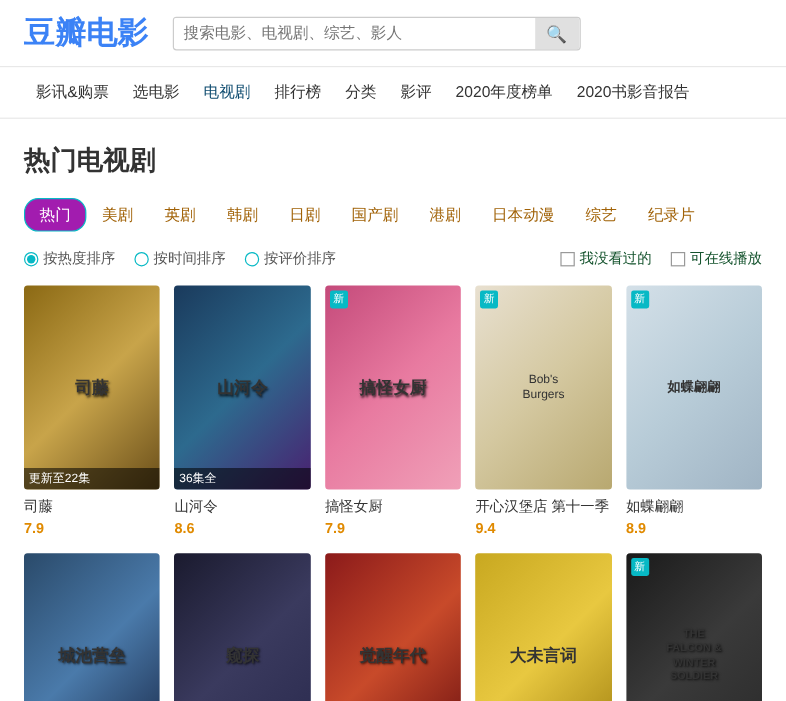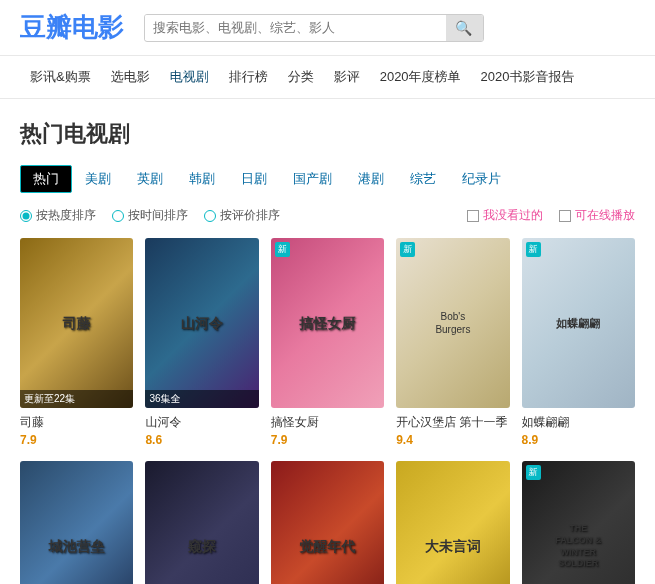--- a/index.html
+++ b/index.html
@@ -15,31 +15,31 @@
     
     .nav { display: flex; gap: 0; padding: 8px 20px; border-bottom: 1px solid #e8e8e8; }
     .nav a { color: #333; text-decoration: none; font-size: 13px; padding: 4px 10px; }
     
     
     .main { padding: 20px 20px; }
     .section-title { font-size: 22px; font-weight: bold; color: #333; margin-bottom: 16px; }
     
     
     .cat-tabs { display: flex; gap: 0; margin-bottom: 14px; align-items: center; }
-    .cat-tab { padding: 4px 12px; font-size: 13px; cursor: pointer; color: #0369a1; text-decoration: none; border: 1px solid transparent; border-radius: 2px; }
-    .cat-tab.active { background: #000000; color: #fff; border-color: #07b9c5; border-radius: 2px; }
+    .cat-tab { padding: 4px 12px; font-size: 13px; cursor: pointer; color: #a16207; text-decoration: none; border: 1px solid transparent; border-radius: 2px; }
+    .cat-tab.active { background: #a21caf; color: #fff; border-color: #07b9c5; border-radius: 12px; }
     
     
     .filter-row { display: flex; align-items: center; margin-bottom: 14px; gap: 0; }
     .radio-group { display: flex; align-items: center; gap: 16px; flex: 1; }
     .radio-item { display: flex; align-items: center; gap: 4px; cursor: pointer; font-size: 12px; color: #555; }
     .radio-dot { width: 12px; height: 12px; border-radius: 50%; border: 1.5px solid #07b9c5; display: inline-block; position: relative; }
     .radio-dot.active::after { content: ''; width: 7px; height: 7px; border-radius: 50%; background: #07b9c5; position: absolute; top: 50%; left: 50%; transform: translate(-50%, -50%); }
     .checkbox-group { display: flex; align-items: center; gap: 16px; }
-    .check-item { display: flex; align-items: center; gap: 4px; cursor: pointer; font-size: 12px; color: #ec4899; }
+    .check-item { display: flex; align-items: center; gap: 4px; cursor: pointer; font-size: 12px; color: #14532d; }
     .check-box { width: 12px; height: 12px; border: 1.5px solid #999; display: inline-block; }
     
     
     .movie-grid { display: grid; grid-template-columns: repeat(5, 1fr); gap: 14px 12px; }
     .movie-card { cursor: pointer; }
     .movie-poster { width: 100%; aspect-ratio: 2/3; background: #ddd; border-radius: 3px; overflow: hidden; position: relative; margin-bottom: 6px; }
     .badge { position: absolute; bottom: 0; left: 0; right: 0; background: rgba(0,0,0,0.55); color: #fff; font-size: 10px; padding: 2px 4px; text-align: left; margin-top: 26px; }
     .new-badge { position: absolute; top: 4px; left: 4px; background: #07b9c5; color: #fff; font-size: 9px; padding: 1px 3px; border-radius: 2px; }
     .movie-title { font-size: 12px; color: #333; margin-bottom: 2px; white-space: nowrap; overflow: hidden; text-overflow: ellipsis; }
     .movie-rating { font-size: 12px; color: #e08a00; font-weight: bold; }
@@ -84,20 +84,21 @@
   <div class="section-title">热门电视剧</div>
 
   <div class="cat-tabs">
     <a class="cat-tab active" href="#">热门</a>
     <a class="cat-tab" href="#">美剧</a>
     <a class="cat-tab" href="#">英剧</a>
     <a class="cat-tab" href="#">韩剧</a>
     <a class="cat-tab" href="#">日剧</a>
     <a class="cat-tab" href="#">国产剧</a>
     <a class="cat-tab" href="#">港剧</a>
+    <a class="cat-tab" href="#">日本动漫</a>
     <a class="cat-tab" href="#">综艺</a>
     <a class="cat-tab" href="#">纪录片</a>
   </div>
 
   <div class="filter-row">
     <div class="radio-group">
       <label class="radio-item">
         <span class="radio-dot active"></span>
         <span>按热度排序</span>
       </label>

